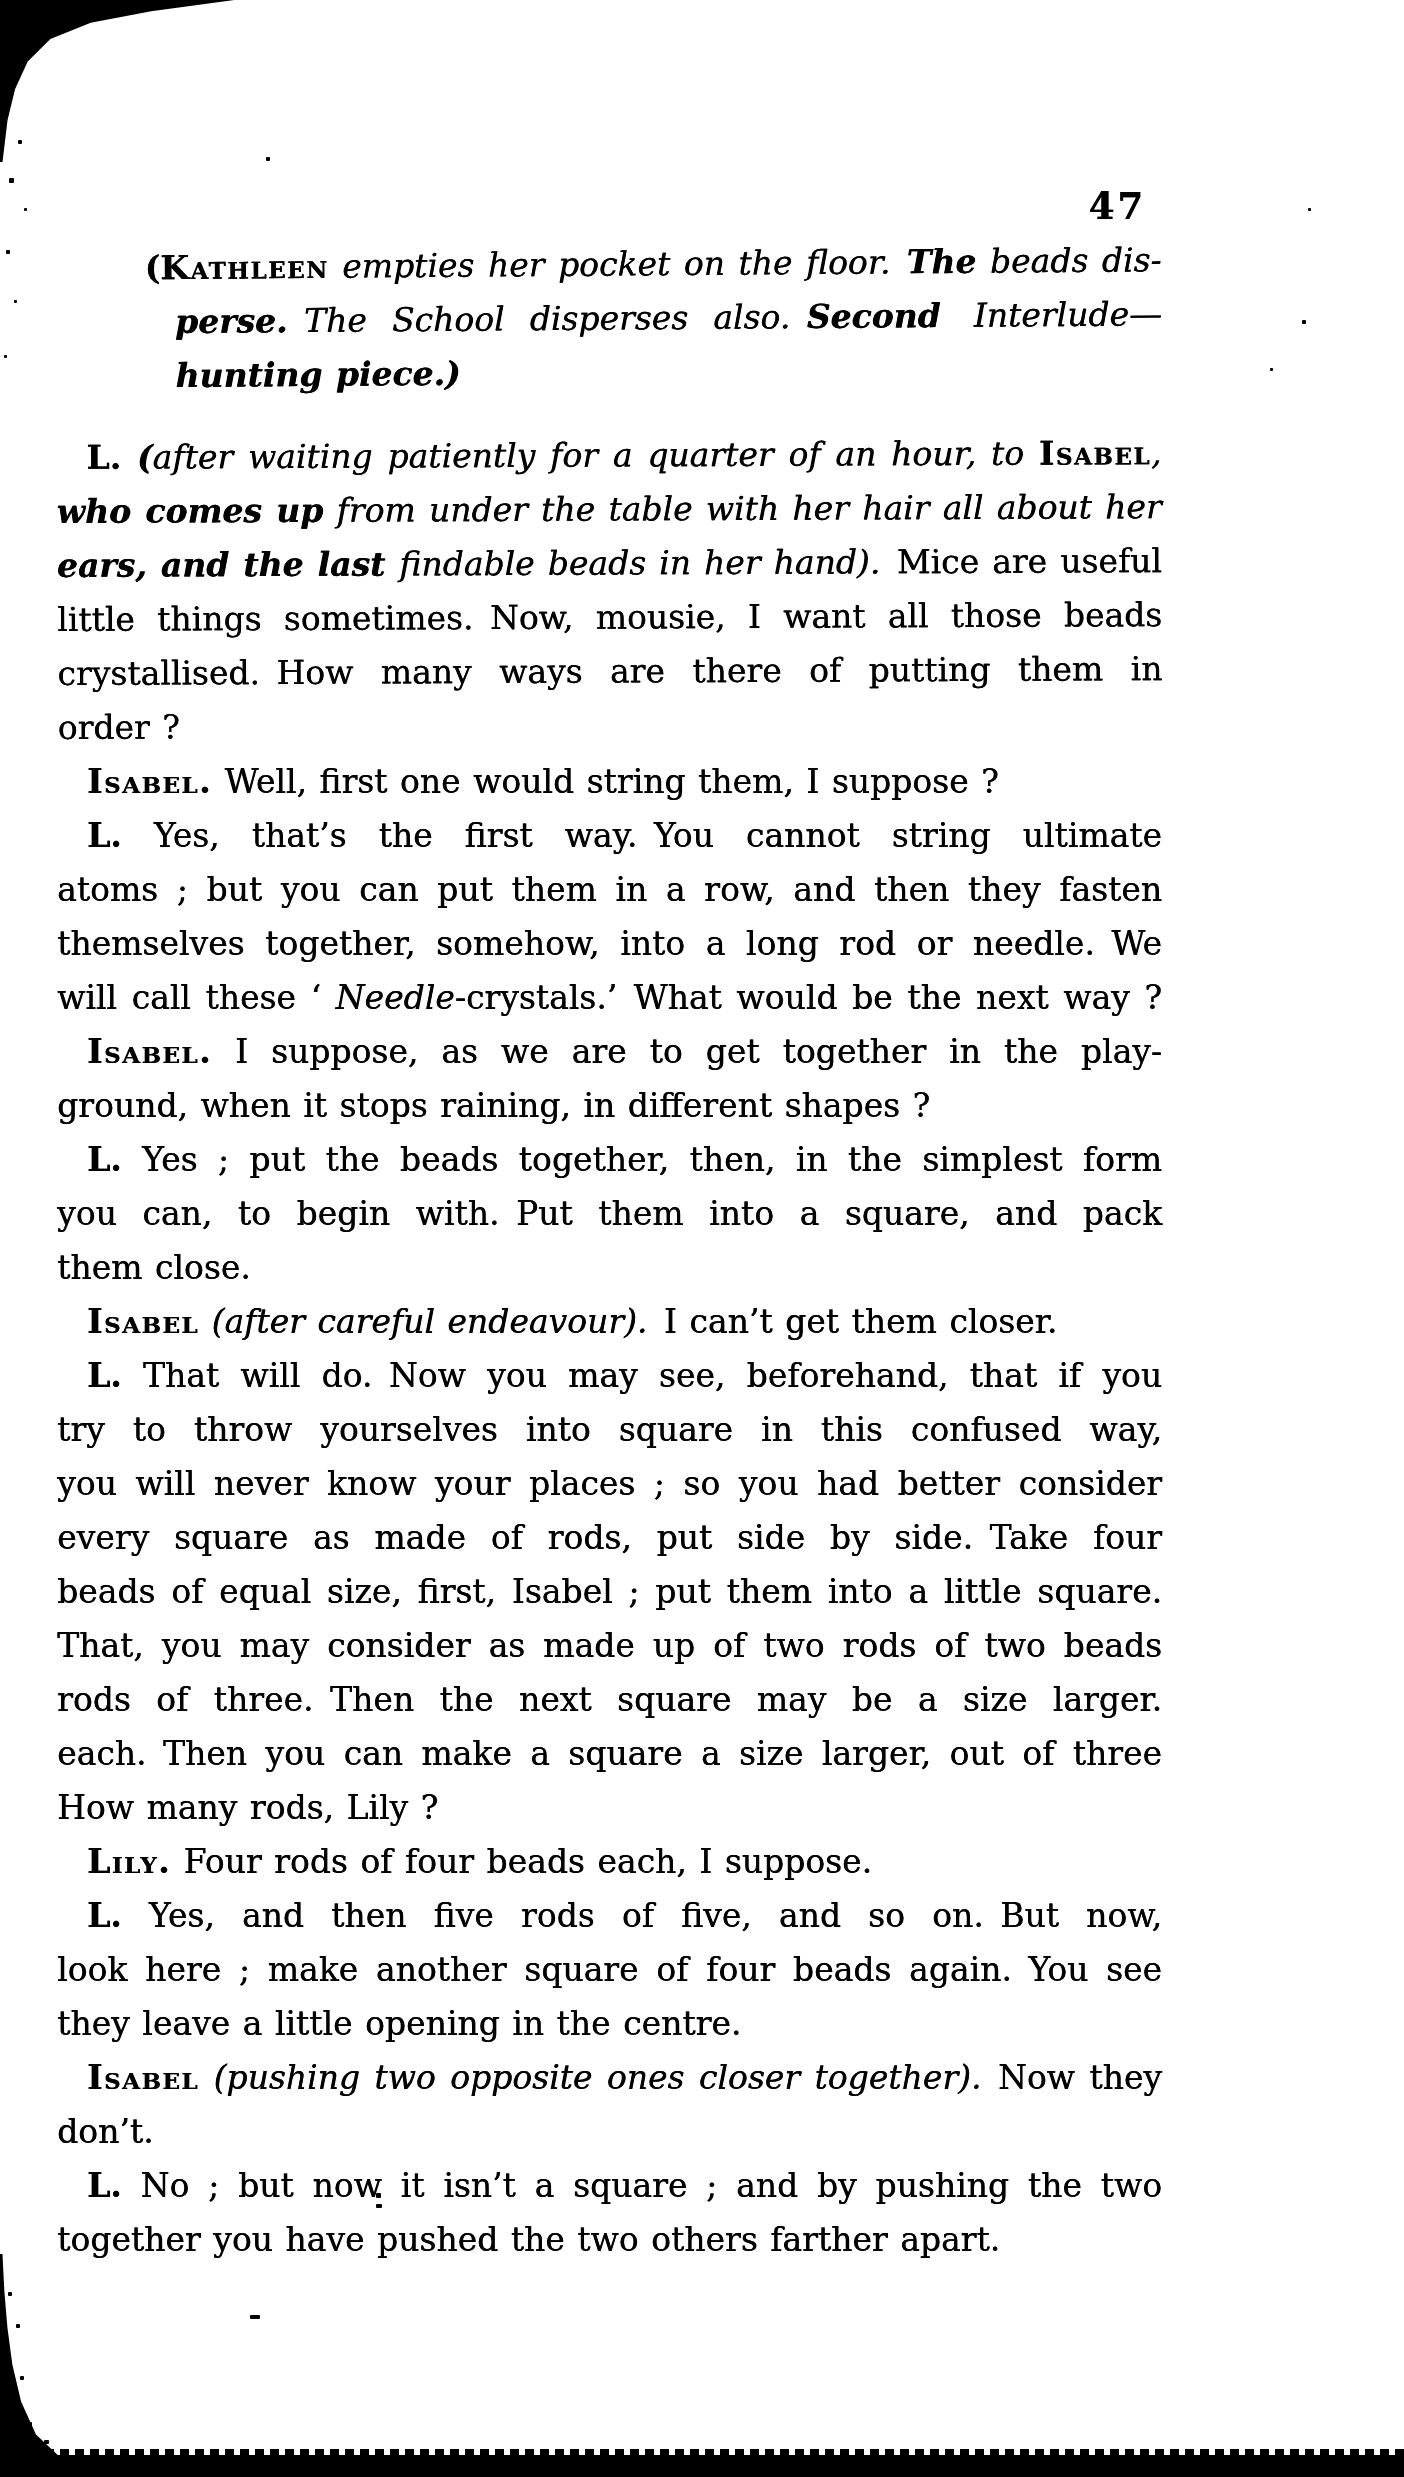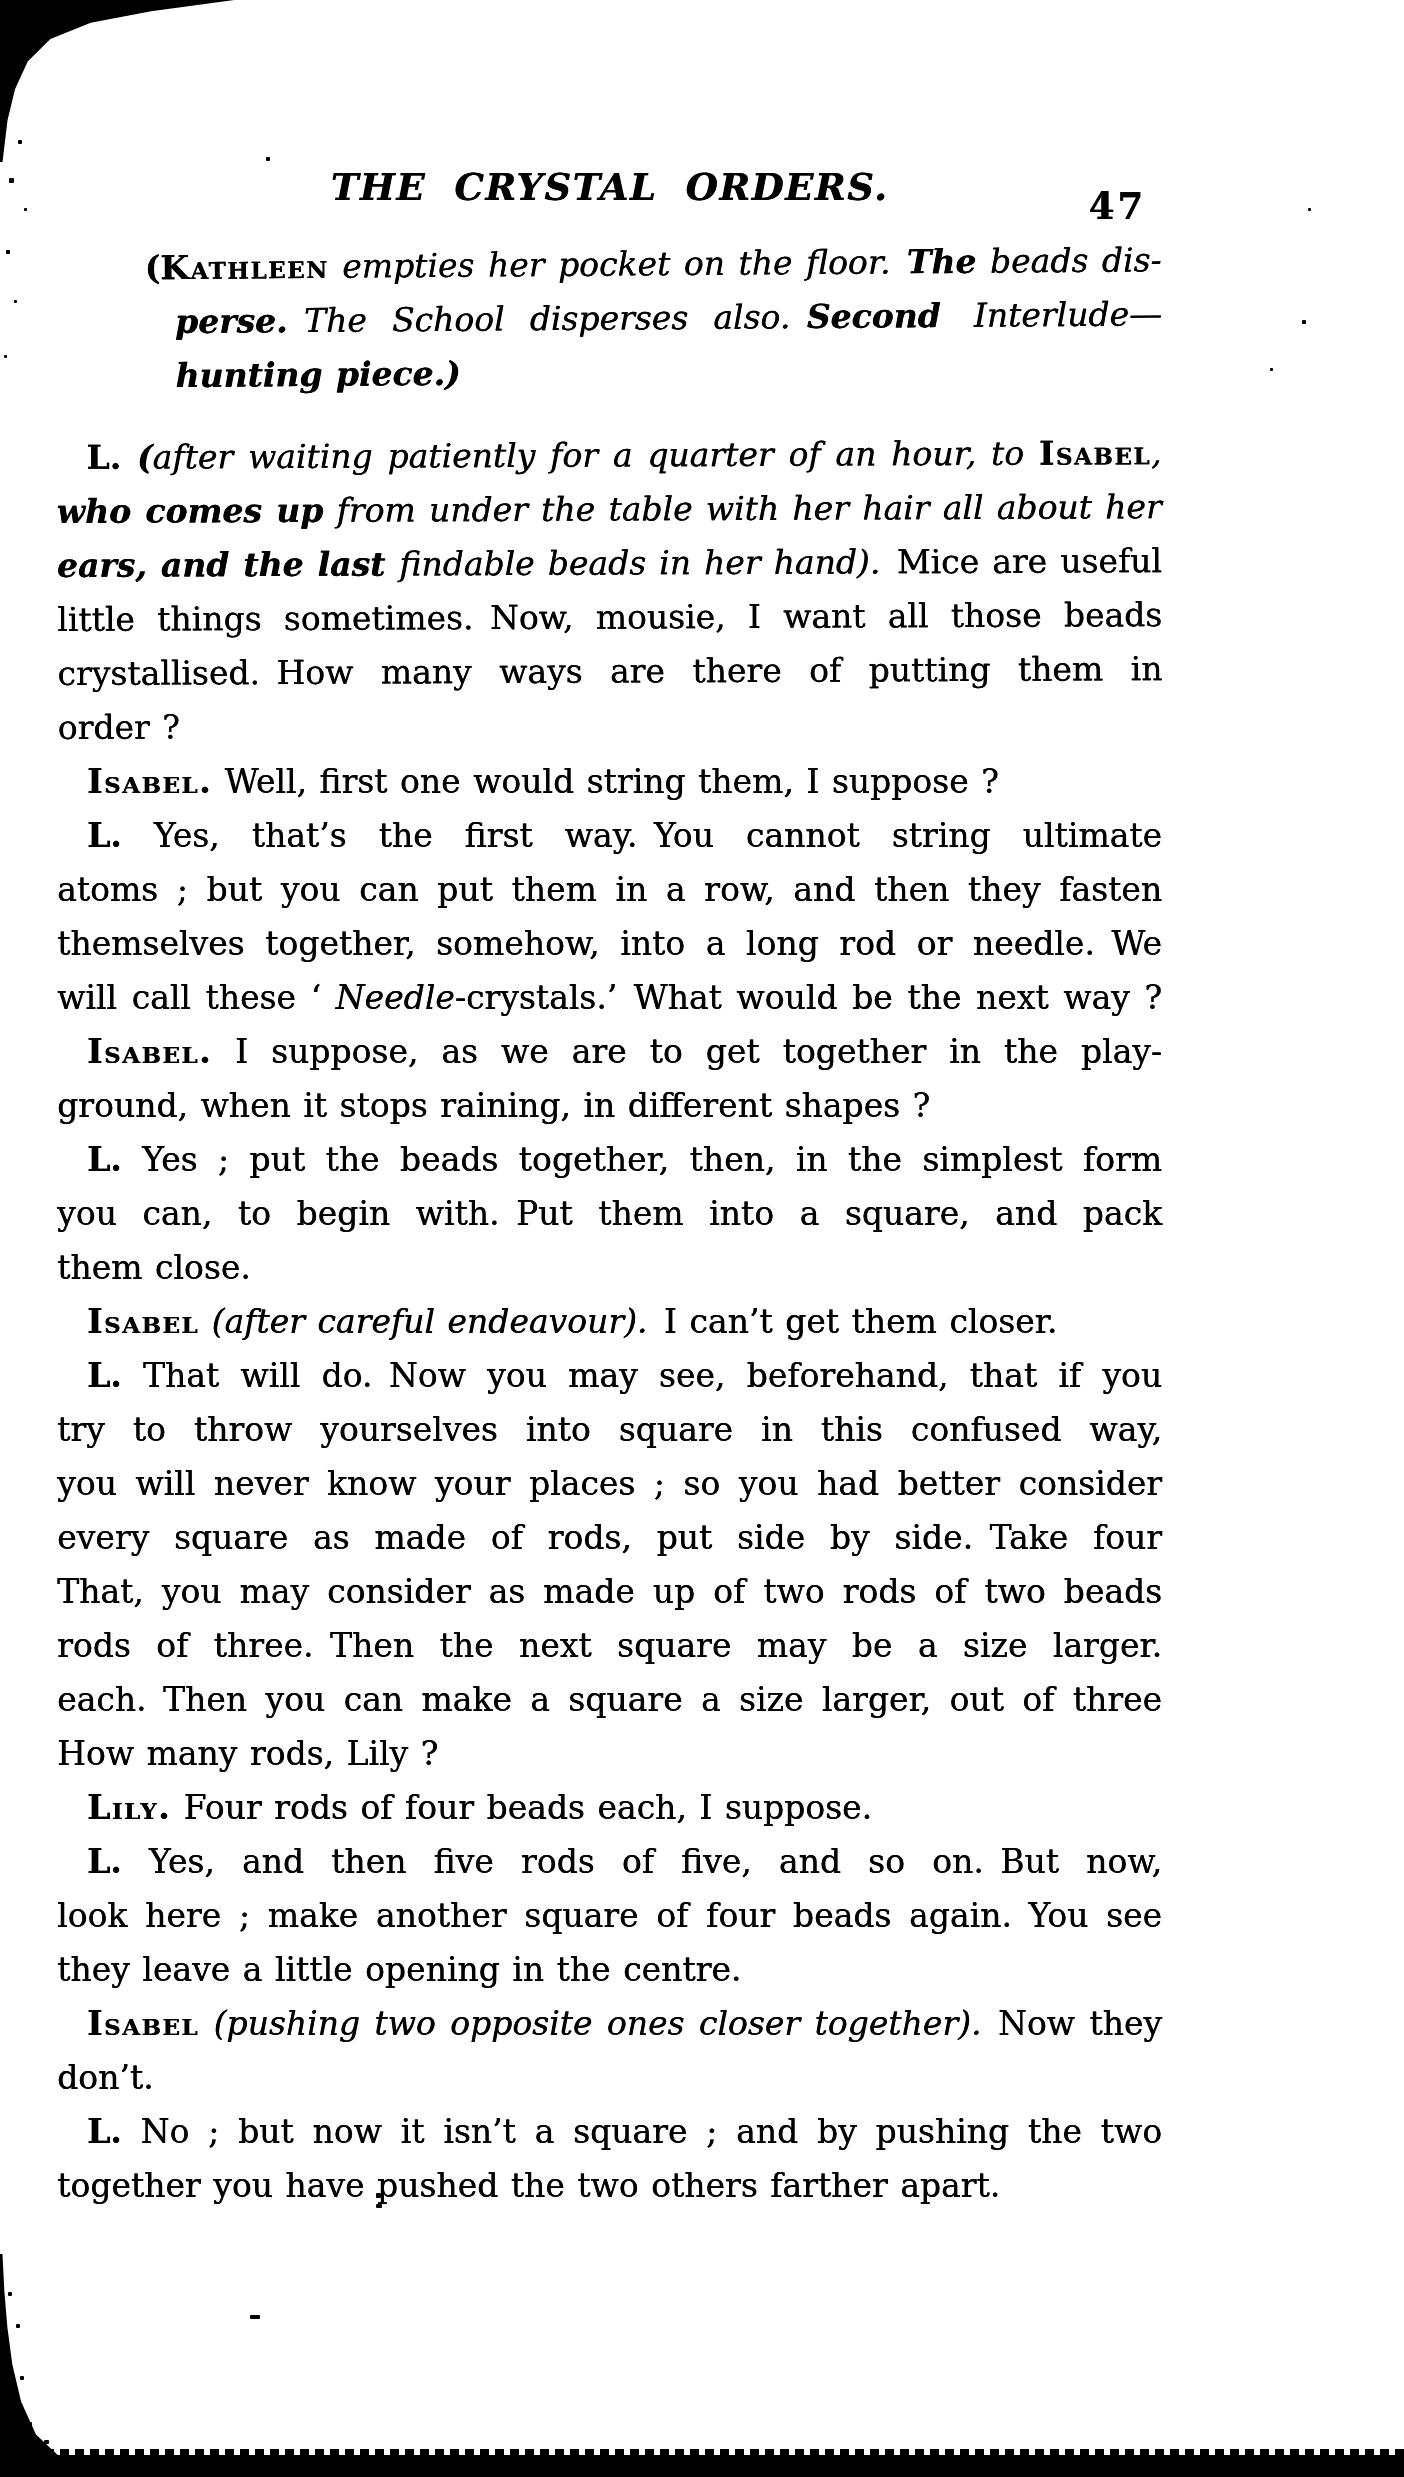--- a/index.html
+++ b/index.html
@@ -54,21 +54,20 @@
   .spk{position:absolute;background:#000;border-radius:1px;display:block;}
 </style>
 </head>
 <body>
 
 <div class="page">
 
   <div class="art corner-blotch"></div>
 
   <div class="header">
-    <div class="running-title">THE CRYSTAL ORDERS.</div>
     <div class="page-number">47</div>
   </div>
 
   <div class="text-block">
       <div class="para">
         <div class="line ind-s1"><span class="s-b">(</span><span class="s-sc">Kathleen</span><span class="s-i"> empties her pocket on the floor.</span><span> </span><span class="s-ib">The</span><span class="s-i">  beads dis-</span></div>
         <div class="line ind-s2"><span class="s-ib">perse.</span><span class="s-i"> The School disperses also. </span><span class="s-ib">Second</span><span class="s-i"> Interlude—</span></div>
         <div class="line ind-s2 noj"><span class="s-ib">hunting piece.)</span></div>
       </div>
       <div class="para mt">
@@ -98,20 +97,21 @@
         <div class="line noj"><span>them close.</span></div>
       </div>
       <div class="para">
         <div class="line ind-p noj"><span class="s-sc">Isabel</span><span class="s-i"> (after careful endeavour).</span><span> I can’t get them closer.</span></div>
       </div>
       <div class="para">
         <div class="line ind-p"><span class="s-b">L.</span><span> That will do. Now you may see, beforehand, that if you</span></div>
         <div class="line"><span>try to throw yourselves into square in this confused way,</span></div>
         <div class="line"><span>you will never know your places ; so you had better consider</span></div>
         <div class="line"><span>every square as made of rods, put side by side. Take four</span></div>
+        <div class="line"><span>beads of equal size, first, Isabel ; put them into a little square.</span></div>
         <div class="line"><span>That, you may consider as made up of two rods of two beads</span></div>
         <div class="line"><span>rods of three. Then the next square may be a size larger.</span></div>
         <div class="line"><span>each. Then you can make a square a size larger, out of three</span></div>
         <div class="line noj"><span>How many rods, Lily ?</span></div>
       </div>
       <div class="para">
         <div class="line ind-p noj"><span class="s-sc">Lily.</span><span> Four rods of four beads each, I suppose.</span></div>
       </div>
       <div class="para">
         <div class="line ind-p"><span class="s-b">L.</span><span> Yes, and then five rods of five, and so on. But now,</span></div>

